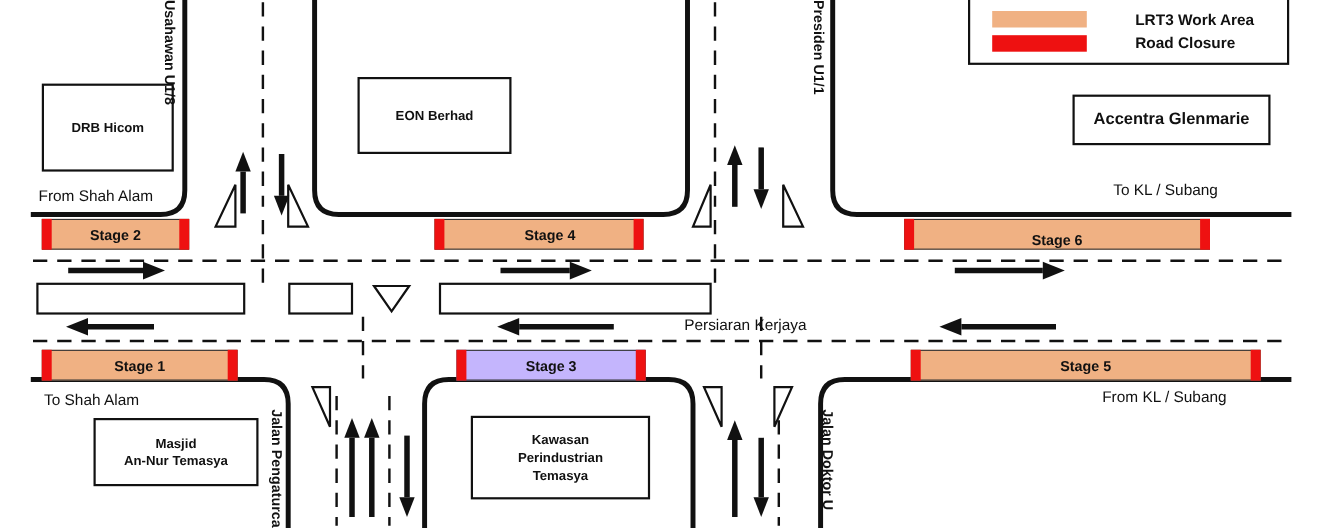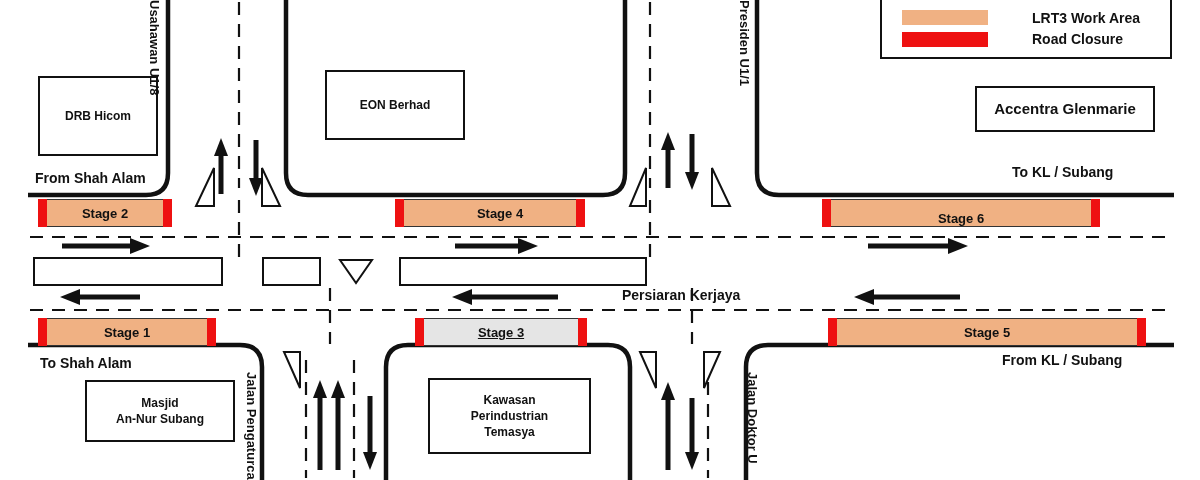--- a/index.html
+++ b/index.html
@@ -33,21 +33,21 @@
   .stage .cap.right { right: -1px; }
   .stage .stage-label { position: relative; font-weight: bold; font-size: 13px; z-index: 2; }
   .s1 { left: 38px;  top: 318px; width: 178px; }
   .s2 { left: 38px;  top: 199px; width: 134px; }
   .s3 { left: 415px; top: 318px; width: 172px; }
   .s4 { left: 395px; top: 199px; width: 190px; }
   .s5 { left: 828px; top: 318px; width: 318px; }
   .s6 { left: 822px; top: 199px; width: 278px; align-items: flex-end; }
 
   
-  .dir { position: absolute; font-weight: bold; font-size: 14px; white-space: nowrap; }
+  .dir { position: absolute; font-weight: normal; font-size: 14px; white-space: nowrap; }
   .d-fromshah { left: 35px;   top: 170px; }
   .d-tokl     { left: 1012px; top: 164px; }
   .d-toshah   { left: 40px;   top: 355px; }
   .d-fromkl   { left: 1002px; top: 352px; }
   .d-kerjaya  { left: 622px;  top: 287px; }
 
   
   .vlabel {
     position: absolute; transform-origin: 0 0; transform: rotate(90deg);
     font-weight: bold; font-size: 13px; white-space: nowrap;
@@ -201,36 +201,36 @@
     <div class="legend-row">
       <span class="legend-swatch" style="background-color: rgb(238, 17, 17);"></span>
       <span class="legend-label">Road Closure</span>
     </div>
   </div>
 
   <div class="building b-drb">DRB Hicom</div>
   <div class="building b-eon">EON Berhad</div>
   <div class="building b-accentra">Accentra Glenmarie</div>
   <div class="building b-masjid">Masjid
-An-Nur Subang</div>
+An-Nur Temasya</div>
   <div class="building b-kawasan">Kawasan
 Perindustrian
 Temasya</div>
 
   <div class="stage s1" style="background-color: rgb(240, 177, 131);">
     <span class="cap left" style="background-color: rgb(238, 17, 17);"></span>
     <span class="stage-label">Stage 1</span>
     <span class="cap right" style="background-color: rgb(238, 17, 17);"></span>
   </div>
   <div class="stage s2" style="background-color: rgb(240, 177, 131);">
     <span class="cap left" style="background-color: rgb(238, 17, 17);"></span>
     <span class="stage-label">Stage 2</span>
     <span class="cap right" style="background-color: rgb(238, 17, 17);"></span>
   </div>
-  <div class="stage s3" style="background-color: #e5e5e5; text-decoration: underline;">
+  <div class="stage s3" style="background-color: #c4b5fd;">
     <span class="cap left" style="background-color: rgb(238, 17, 17);"></span>
     <span class="stage-label">Stage 3</span>
     <span class="cap right" style="background-color: rgb(238, 17, 17);"></span>
   </div>
   <div class="stage s4" style="background-color: rgb(240, 177, 131); padding-left: 20px;">
     <span class="cap left" style="background-color: rgb(238, 17, 17);"></span>
     <span class="stage-label">Stage 4</span>
     <span class="cap right" style="background-color: rgb(238, 17, 17);"></span>
   </div>
   <div class="stage s5" style="background-color: rgb(240, 177, 131);">

